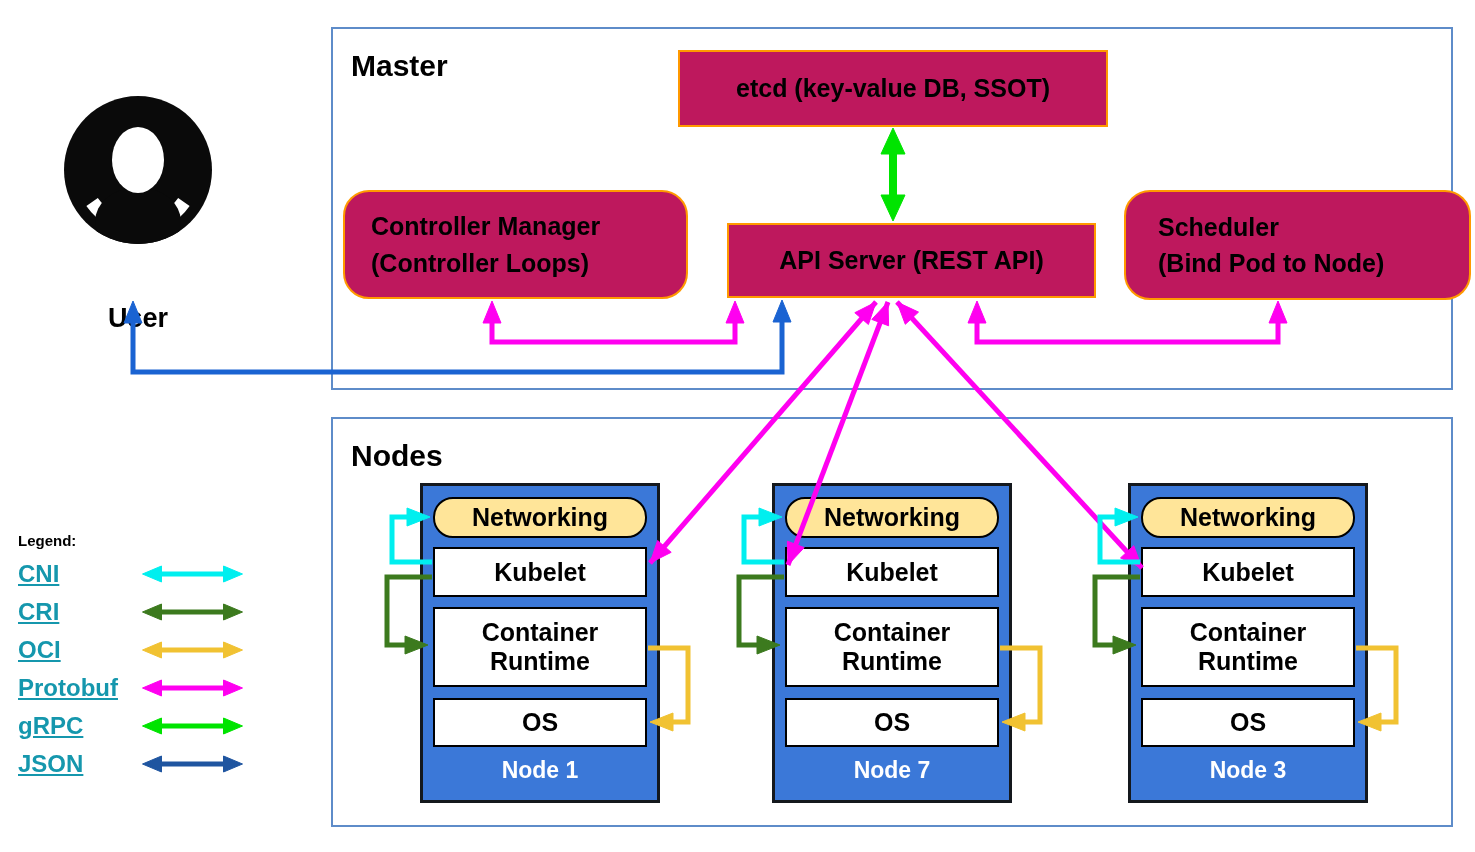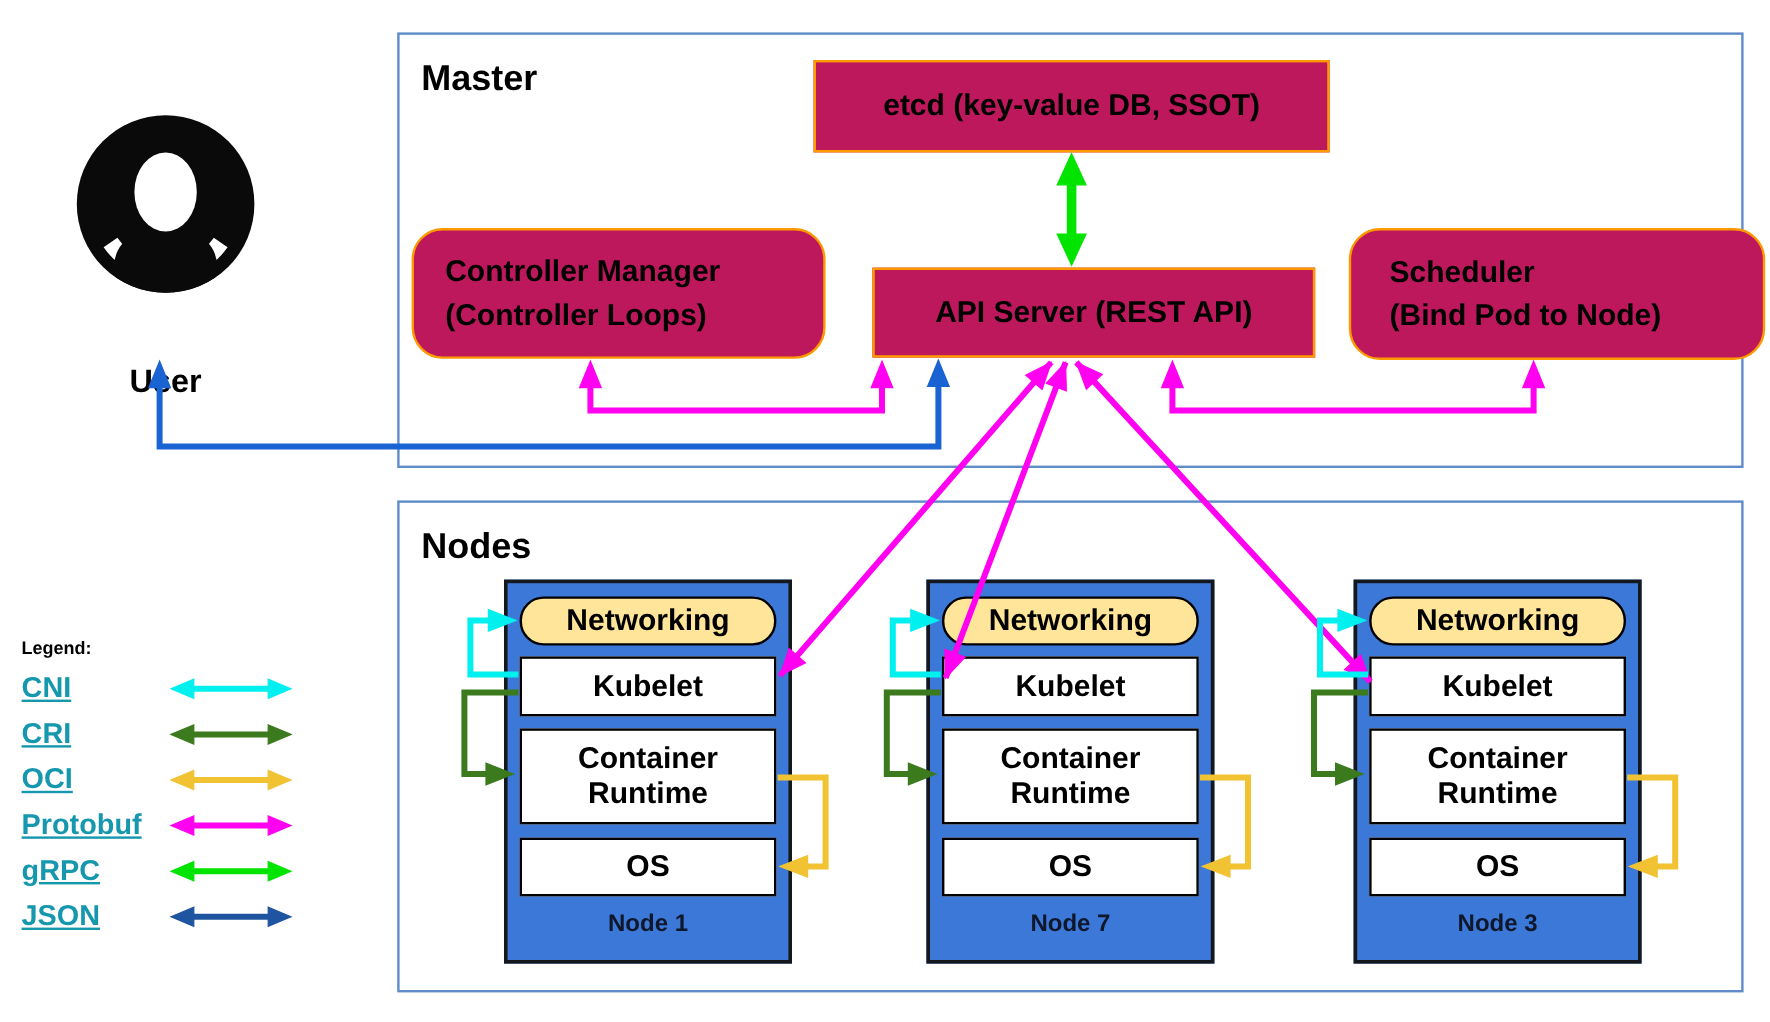--- a/index.html
+++ b/index.html
@@ -12,21 +12,21 @@
   .obox{position:absolute;border:2px solid var(--box_border);background:#be185d;display:flex;align-items:center;justify-content:center;font-size:25px;color:#000;text-align:center;}
   .obox.left-align{justify-content:flex-start;padding-left:26px;text-align:left;border-radius:26px;}
   .obox .two-line{line-height:1.45;}
 
   .user-label{position:absolute;font-size:27px;color:#000;text-align:center;}
 
   .node{position:absolute;width:234px;height:314px;background:var(--node_fill);border:3px solid var(--node_border);}
   .layer{position:absolute;left:10px;width:210px;border:2px solid #000;background:#fff;display:flex;align-items:center;justify-content:center;font-size:25px;color:#000;text-align:center;}
   .layer.networking{background:var(--networking_fill);border-radius:20px;}
   .layer .wrap{width:150px;line-height:1.15;}
-  .node-label{position:absolute;left:0;right:0;top:262px;height:44px;display:flex;align-items:center;justify-content:center;color:#0f172a;font-size:20px;}
+  .node-label{position:absolute;left:0;right:0;top:262px;height:44px;display:flex;align-items:center;justify-content:center;color:#ffffff;font-size:23px;}
 
   .legend{position:absolute;left:18px;top:505px;}
   .legend-title{font-size:15px;color:#000;margin-bottom:6px;margin-top:27px;}
   .legend-row{display:flex;align-items:center;height:38px;justify-content:space-between;}
   .legend-link{width:122px;font-size:24px;color:var(--link_color);text-decoration:underline;cursor:pointer;}
   .legend-swatch{width:105px;height:24px;}
 
   svg.overlay{position:absolute;inset:0;pointer-events:none;}
 </style>
 </head>

